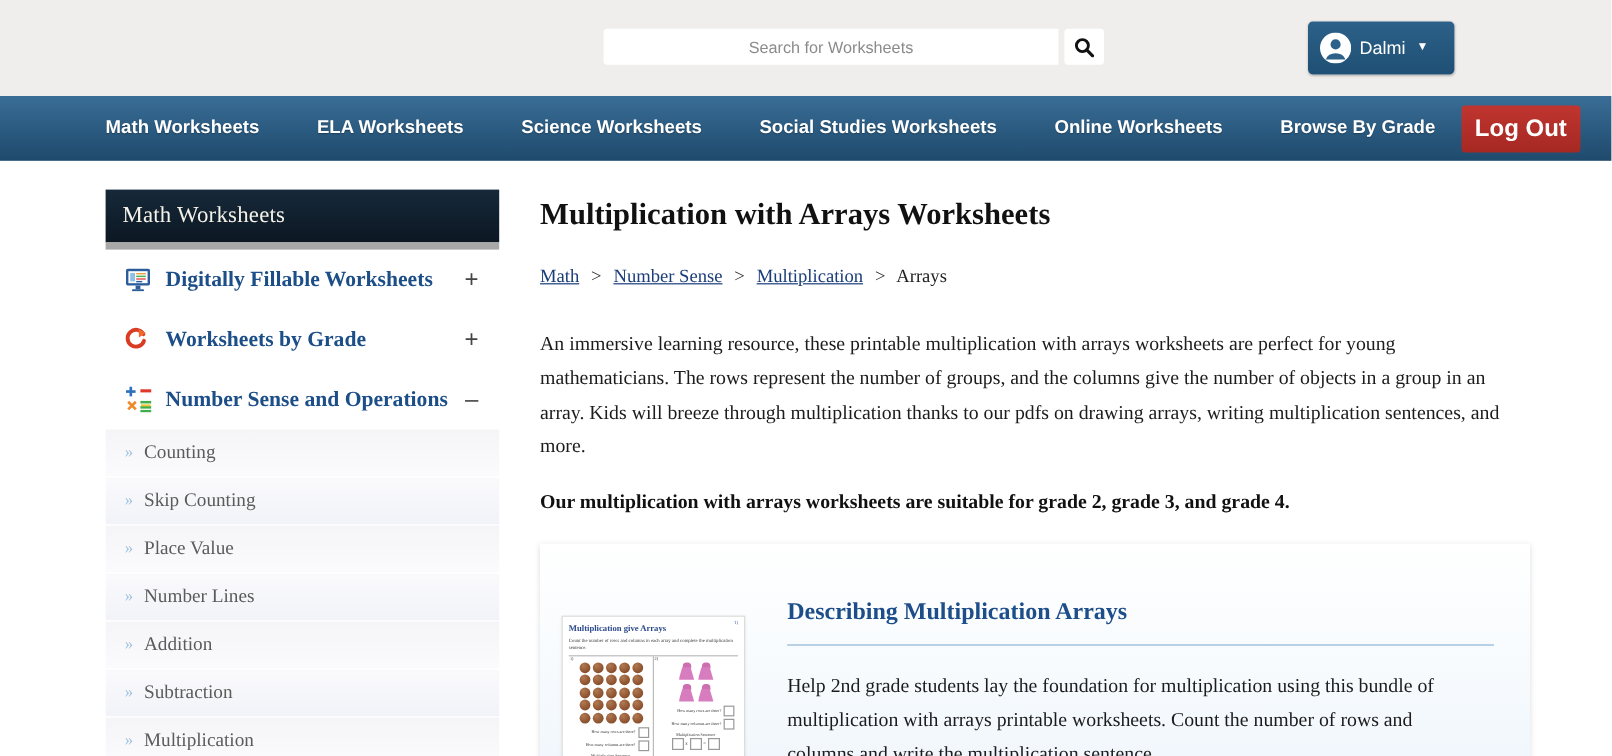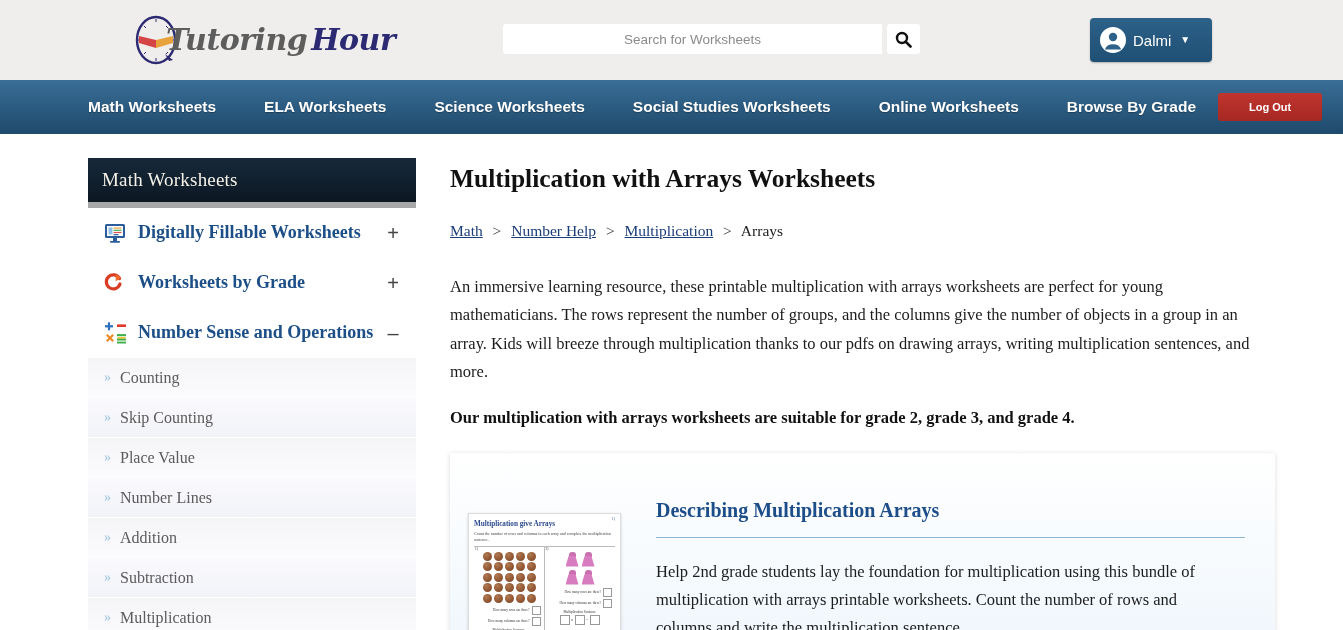--- a/index.html
+++ b/index.html
@@ -102,22 +102,22 @@
     cursor: pointer;
     white-space: nowrap;
     text-shadow: 0 1px 1px rgba(0,0,0,0.3);
   }
   .nav-item:last-of-type { margin-right: 0; }
   .logout-btn {
     background: linear-gradient(180deg, #c0352f 0%, #a62823 100%);
     color: #ffffff;
     font-family: "Liberation Sans", sans-serif;
     font-weight: bold;
-    font-size: 11px;
-    padding: 8px 31px;
+    font-size: 20px;
+    padding: 8px 11px;
     border: none; border-radius: 3px;
     margin-left: 22px;
     cursor: pointer;
   }
 
   
   .page {
     display: flex;
     padding-top: 24px;
   }
@@ -322,41 +322,20 @@
     line-height: 1.72;
     color: #1c1c1c;
     max-width: 560px;
   }
 </style>
 </head>
 <body>
 
 <div class="top-header">
 
-  <div class="logo-wrap">
-    <svg class="logo-clock" viewBox="0 0 46 52">
-      <ellipse cx="23" cy="26" rx="19" ry="23" fill="none" stroke="#2b2a72" stroke-width="2.4"></ellipse>
-      <g stroke="#2b2a72" stroke-width="1">
-        <line x1="23" y1="5" x2="23" y2="8"></line>
-        <line x1="23" y1="44" x2="23" y2="47"></line>
-        <line x1="5" y1="26" x2="8" y2="26"></line>
-        <line x1="38" y1="26" x2="41" y2="26"></line>
-        <line x1="11" y1="12" x2="13" y2="14"></line>
-        <line x1="33" y1="12" x2="35" y2="14"></line>
-        <line x1="11" y1="40" x2="13" y2="38"></line>
-        <line x1="33" y1="40" x2="35" y2="38"></line>
-      </g>
-      <path d="M6 22 L23 26 L23 34 L6 29 Z" fill="#d64545"></path>
-      <path d="M40 22 L23 26 L23 34 L40 29 Z" fill="#e8a33d"></path>
-      <path d="M32 40 L40 46 L36 47 Z" fill="#2b2a72"></path>
-    </svg>
-    <div class="logo-text">
-      <span class="t1">Tutoring</span><span class="t2">Hour</span>
-    </div>
-  </div>
 
   <div class="search-wrap">
     <input class="search-input" type="text" placeholder="Search for Worksheets" style="">
     <button class="search-btn">
       <svg width="17" height="17" viewBox="0 0 17 17">
         <circle cx="7" cy="7" r="5" fill="none" stroke="#111" stroke-width="2.4"></circle>
         <line x1="10.6" y1="10.6" x2="15.5" y2="15.5" stroke="#111" stroke-width="2.6" stroke-linecap="round"></line>
       </svg>
     </button>
   </div>
@@ -472,21 +451,21 @@
       <span class="sub-label">Multiplication</span>
     </div>
   </div>
 
   <div class="main">
     <h1 class="page-title">Multiplication with Arrays Worksheets</h1>
 
     <div class="breadcrumb">
       <a>Math</a>
       <span class="sep">&gt;</span>
-      <a>Number Help</a>
+      <a>Number Sense</a>
       <span class="sep">&gt;</span>
       <a>Multiplication</a>
       <span class="sep">&gt;</span>
       <span class="current">Arrays</span>
     </div>
 
     <p class="intro">An immersive learning resource, these printable multiplication with arrays worksheets are perfect for young mathematicians. The rows represent the number of groups, and the columns give the number of objects in a group in an array. Kids will breeze through multiplication thanks to our pdfs on drawing arrays, writing multiplication sentences, and more.</p>
     <p class="intro-bold">Our multiplication with arrays worksheets are suitable for grade 2, grade 3, and grade 4.</p>
 
     <div class="card">

